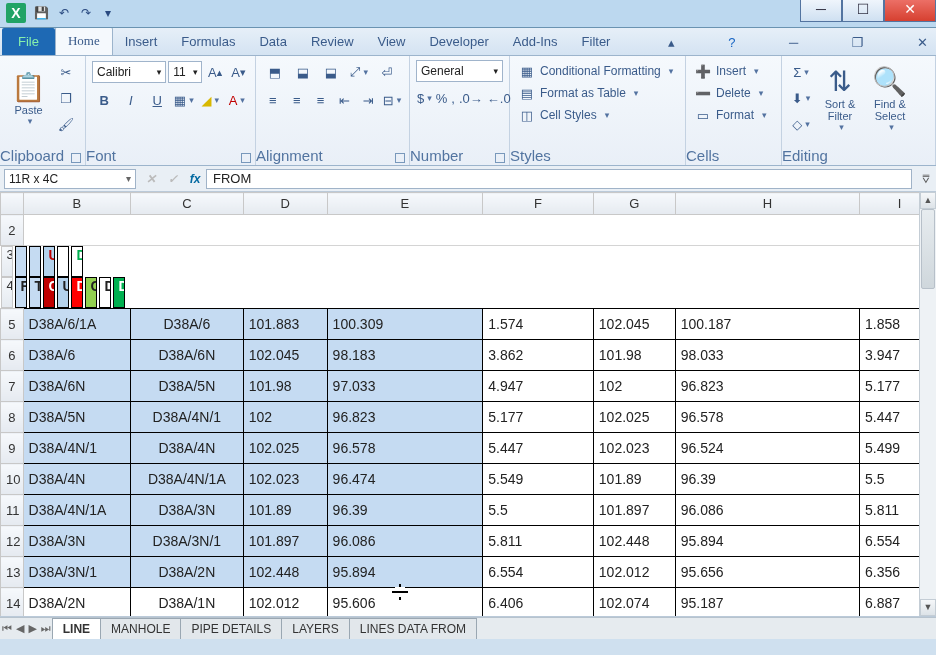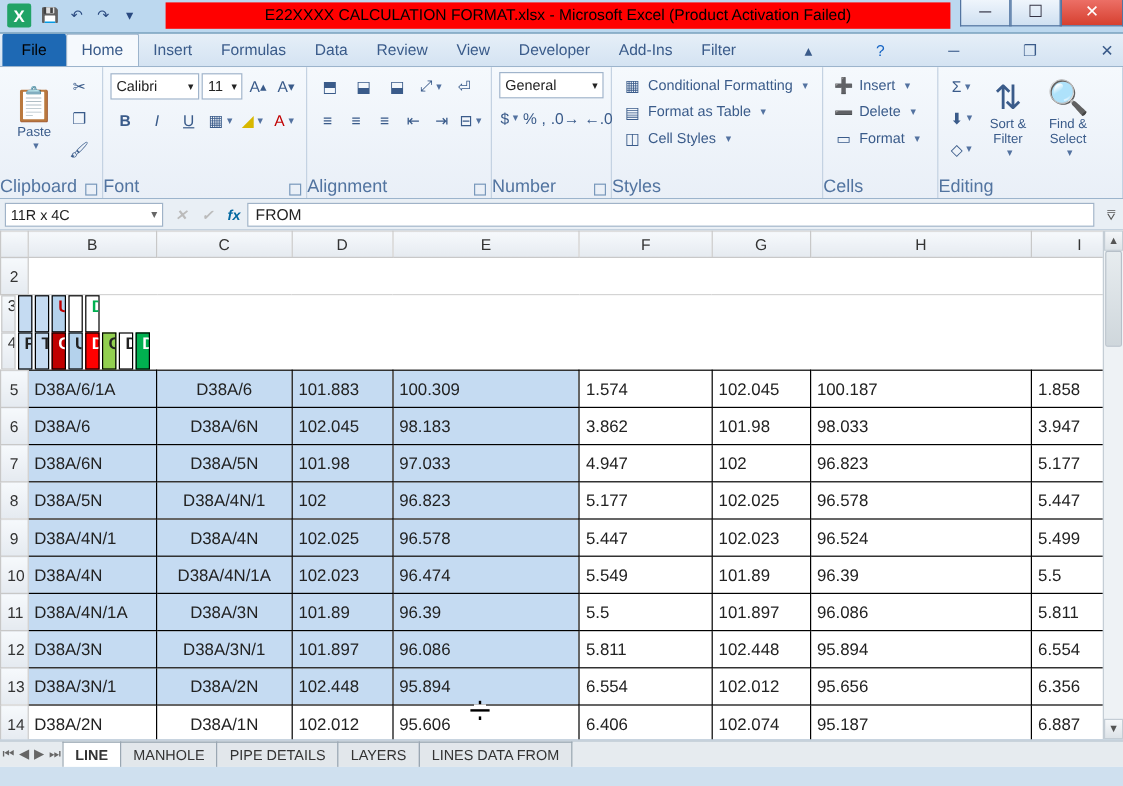--- a/index.html
+++ b/index.html
@@ -11,22 +11,22 @@
   .titlebar .winbtns { position:absolute; right:0; top:-4px; display:flex; }
   .titlebar .winbtn { width:42px; height:26px; border:1px solid #5374a0; border-top:none; background:linear-gradient(#f5f9fe,#cfe0f1); display:flex; align-items:center; justify-content:center; font-family:Arial; font-size:14px; color:#334;}
   .titlebar .winbtn.close { background:linear-gradient(#f07870,#d64030); color:#fff; width:52px;}
   .titlebar .xbadge{position:absolute;left:6px;top:3px;width:20px;height:20px;background:#21a366;border-radius:2px;color:#fff;font-weight:bold;text-align:center;line-height:20px;font-size:14px;}
   .titlebar .qa{position:absolute;left:32px;top:3px;display:flex;gap:2px;}
   .titlebar .qa div{width:20px;height:20px;display:flex;align-items:center;justify-content:center;color:#2a4a80;font-size:12px;}
 
   
   .tabs { height:28px; background:linear-gradient(#e6eff8,#d4e3f2); border-bottom:1px solid #9cb4cc; display:flex; align-items:flex-end; padding-left:2px;}
   .tab { padding:5px 12px 6px; font-size:13px; color:#3a5b8a; cursor:default;user-select:none;}
-  .tab.file { background:#1e69b4; color:#000000; border-radius:2px 2px 0 0; padding:6px 16px;}
-  .tab.active { background:#f5f9fd; border:1px solid #9cb4cc; border-bottom:none; color:#3a5b8a; border-radius:2px 2px 0 0;}
+  .tab.file { background:#1e69b4; color:#86efac; border-radius:2px 2px 0 0; padding:6px 16px;}
+  .tab.active { background:#f5f9fd; border:1px solid #9cb4cc; border-bottom:none; color:#3a5b8a; border-radius:2px 2px 0 0;font-family:Liberation Serif, serif;}
   .tab.mini {margin-left:auto;padding:5px 8px; color:#3a5b8a;}
 
   
   .ribbon { height:110px; background:linear-gradient(#f5f9fd,#e9eff7); border-bottom:1px solid #9cb4cc; display:flex; }
   .group { border-right:1px solid #c4d2e2; position:relative; padding:4px 6px 16px 6px; }
   .group .glabel { position:absolute; bottom:1px; left:0; right:0; text-align:left; font-size:15px; color:#5274a0;}
   .group .lnch {position:absolute; bottom:2px; right:4px; width:10px; height:10px; border:1px solid #7898bb;}
   
   .bigbtn { display:flex; flex-direction:column; align-items:center; justify-content:center; width:48px; height:70px; color:#3a5b8a; font-size:11px; }
   .iconbtn { width:24px; height:22px; display:inline-flex; align-items:center; justify-content:center; color:#3a5b8a; font-size:13px; margin:1px;}
@@ -102,21 +102,20 @@
 <body>
 
 <div class="titlebar">
   <div class="xbadge">X</div>
   <div class="qa">
     <div>💾</div>
     <div>↶</div>
     <div>↷</div>
     <div>▾</div>
   </div>
-  <div class="title">E22XXXX CALCULATION  FORMAT.xlsx  -  Microsoft Excel (Product Activation Failed)</div>
   <div class="winbtns">
     <div class="winbtn">─</div>
     <div class="winbtn">☐</div>
     <div class="winbtn close">✕</div>
   </div>
 </div>
 
 <div class="tabs">
   <div class="tab file">File</div>
   <div class="tab active">Home</div>

